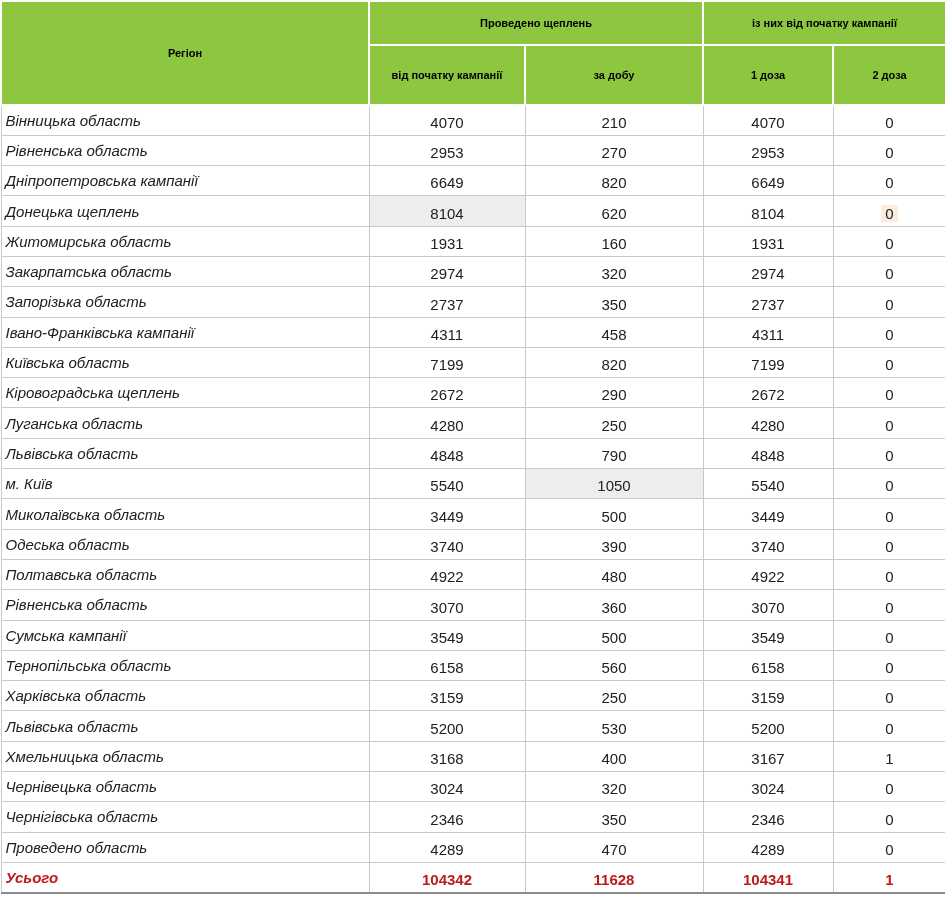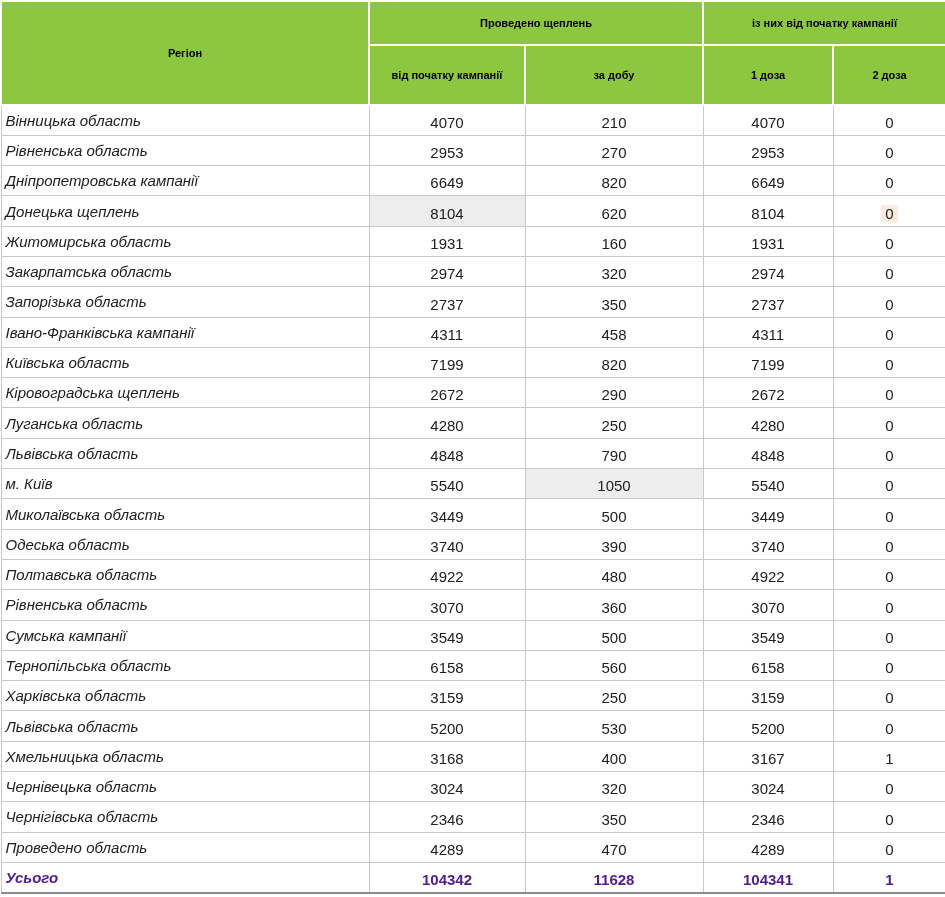--- a/index.html
+++ b/index.html
@@ -54,21 +54,21 @@
     vertical-align: bottom;
     padding-bottom: 4px;
   }
   td.shaded { background: #ededed; }
   span.marked {
     background: #fbecdd;
     padding: 0 4px;
   }
   tr.total-row td {
     font-weight: bold;
-    color: #4c1d95;
+    color: #b91c1c;
     border-top: 1px solid #4d4d4d;
     border-bottom: 2px solid #8c8c8c;
   }
 </style>
 </head>
 <body>
 
 <div class="sheet">
   <table class="vax">
     <colgroup>

